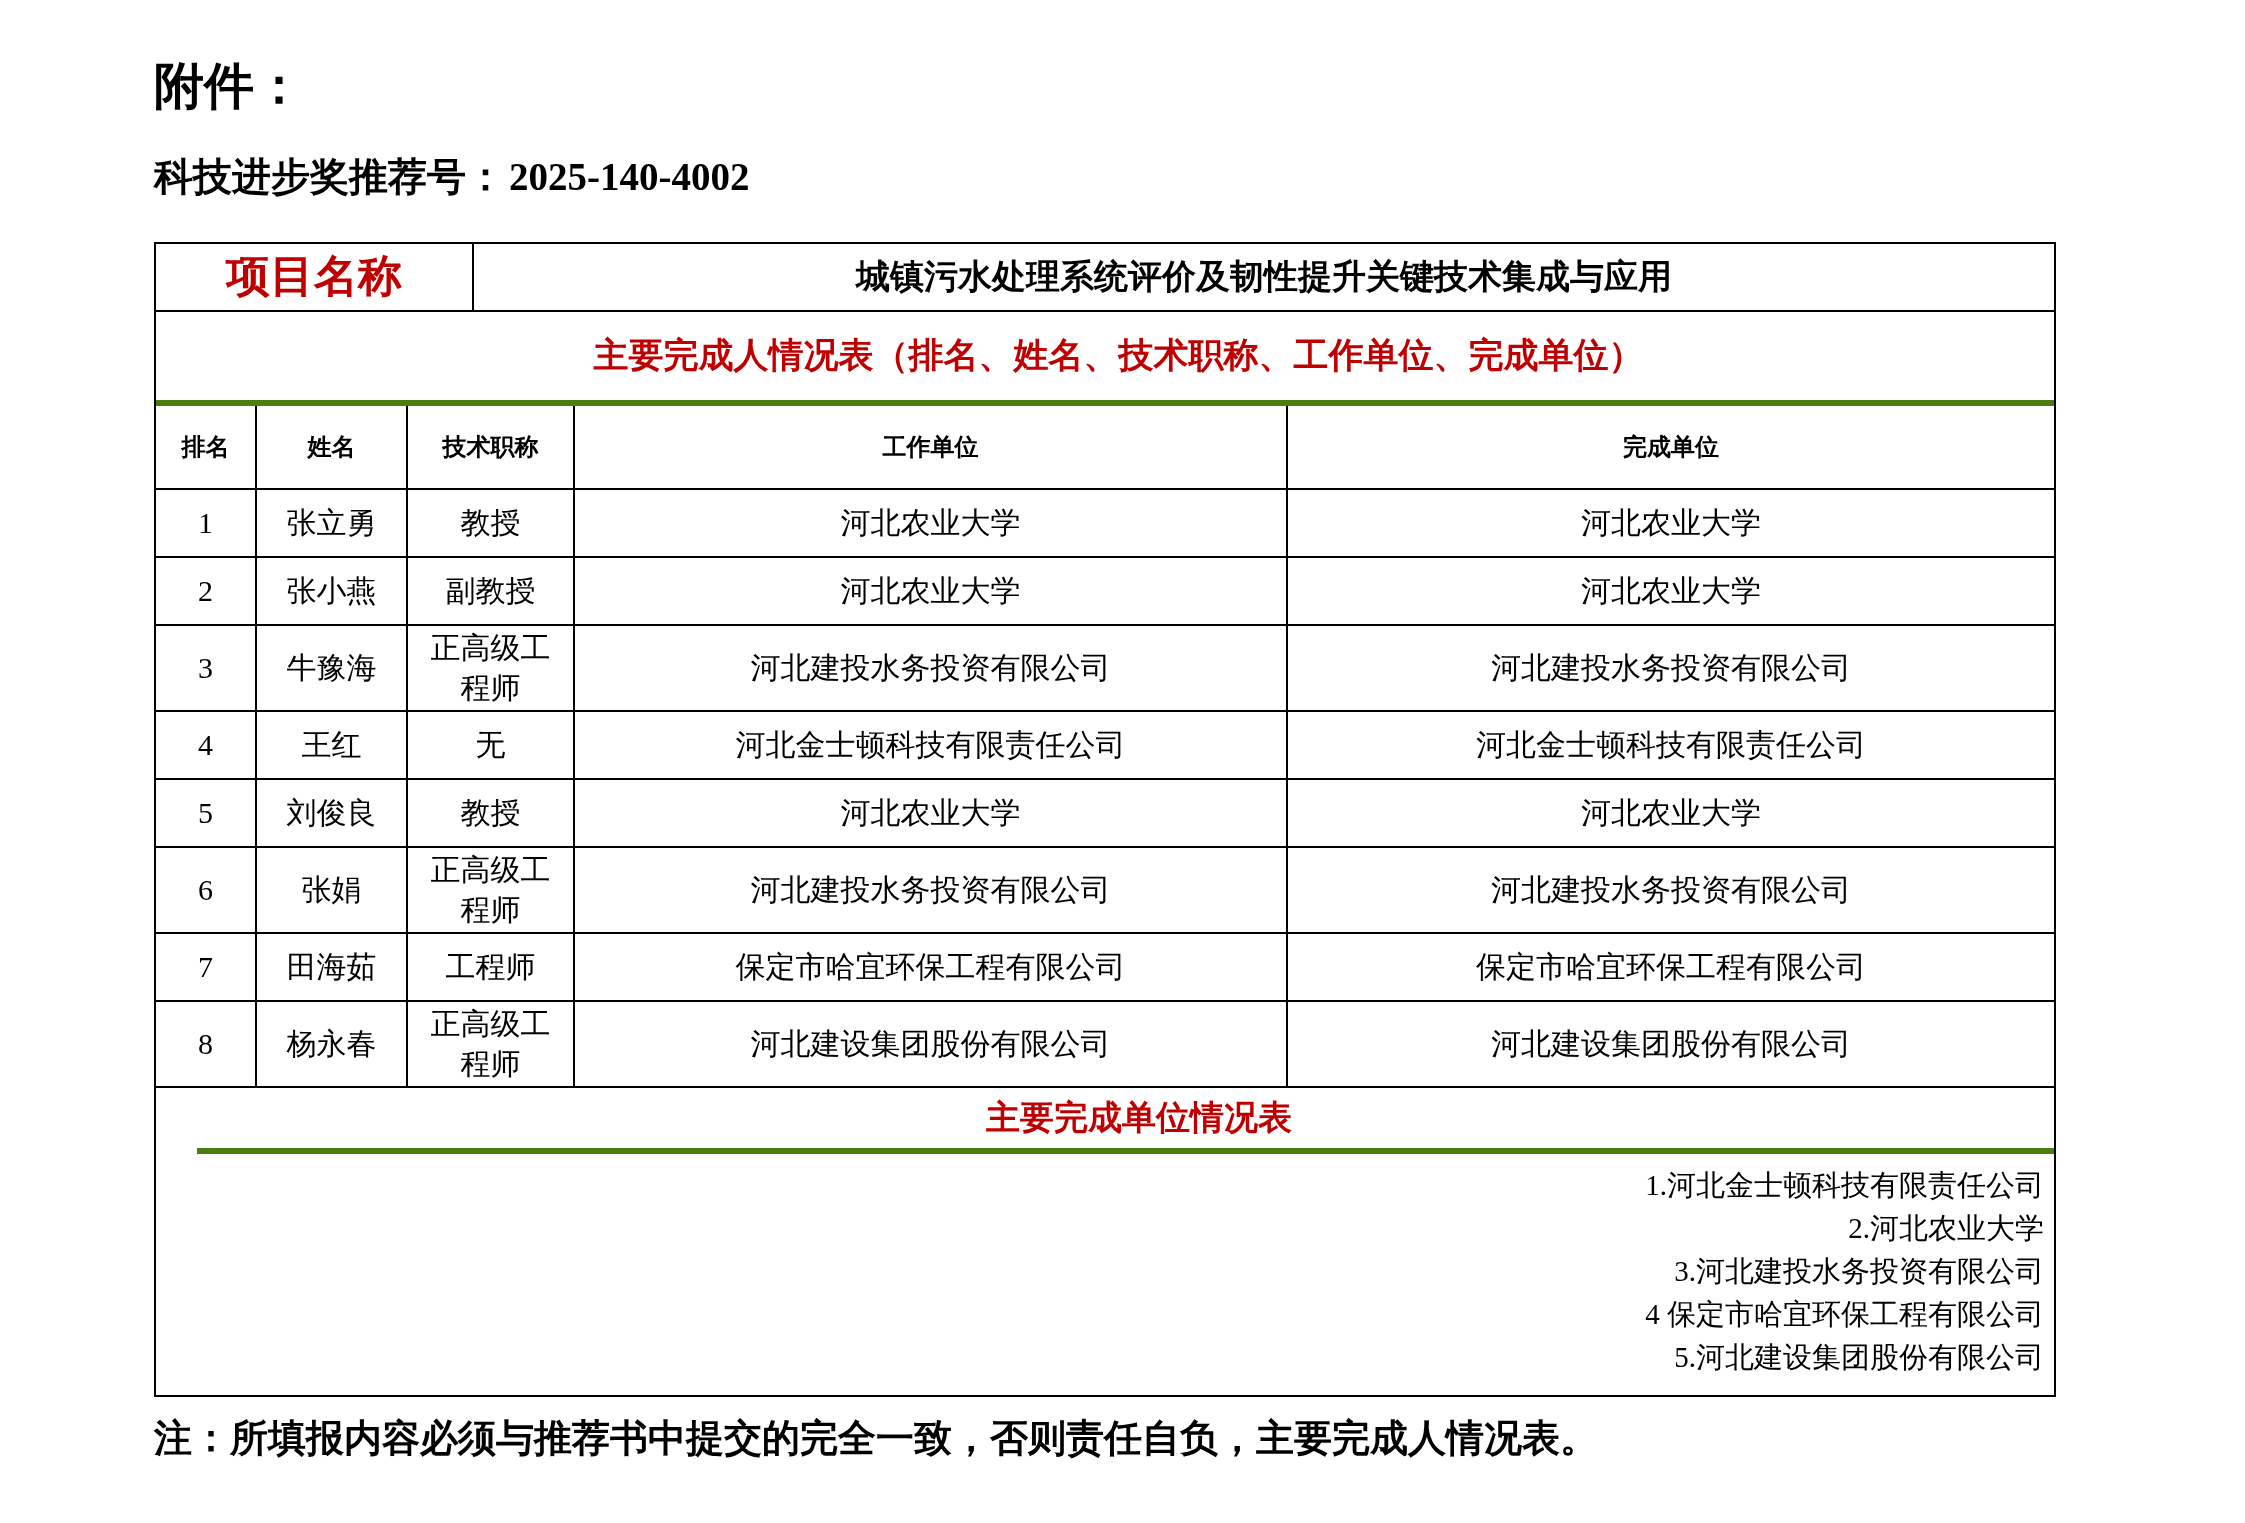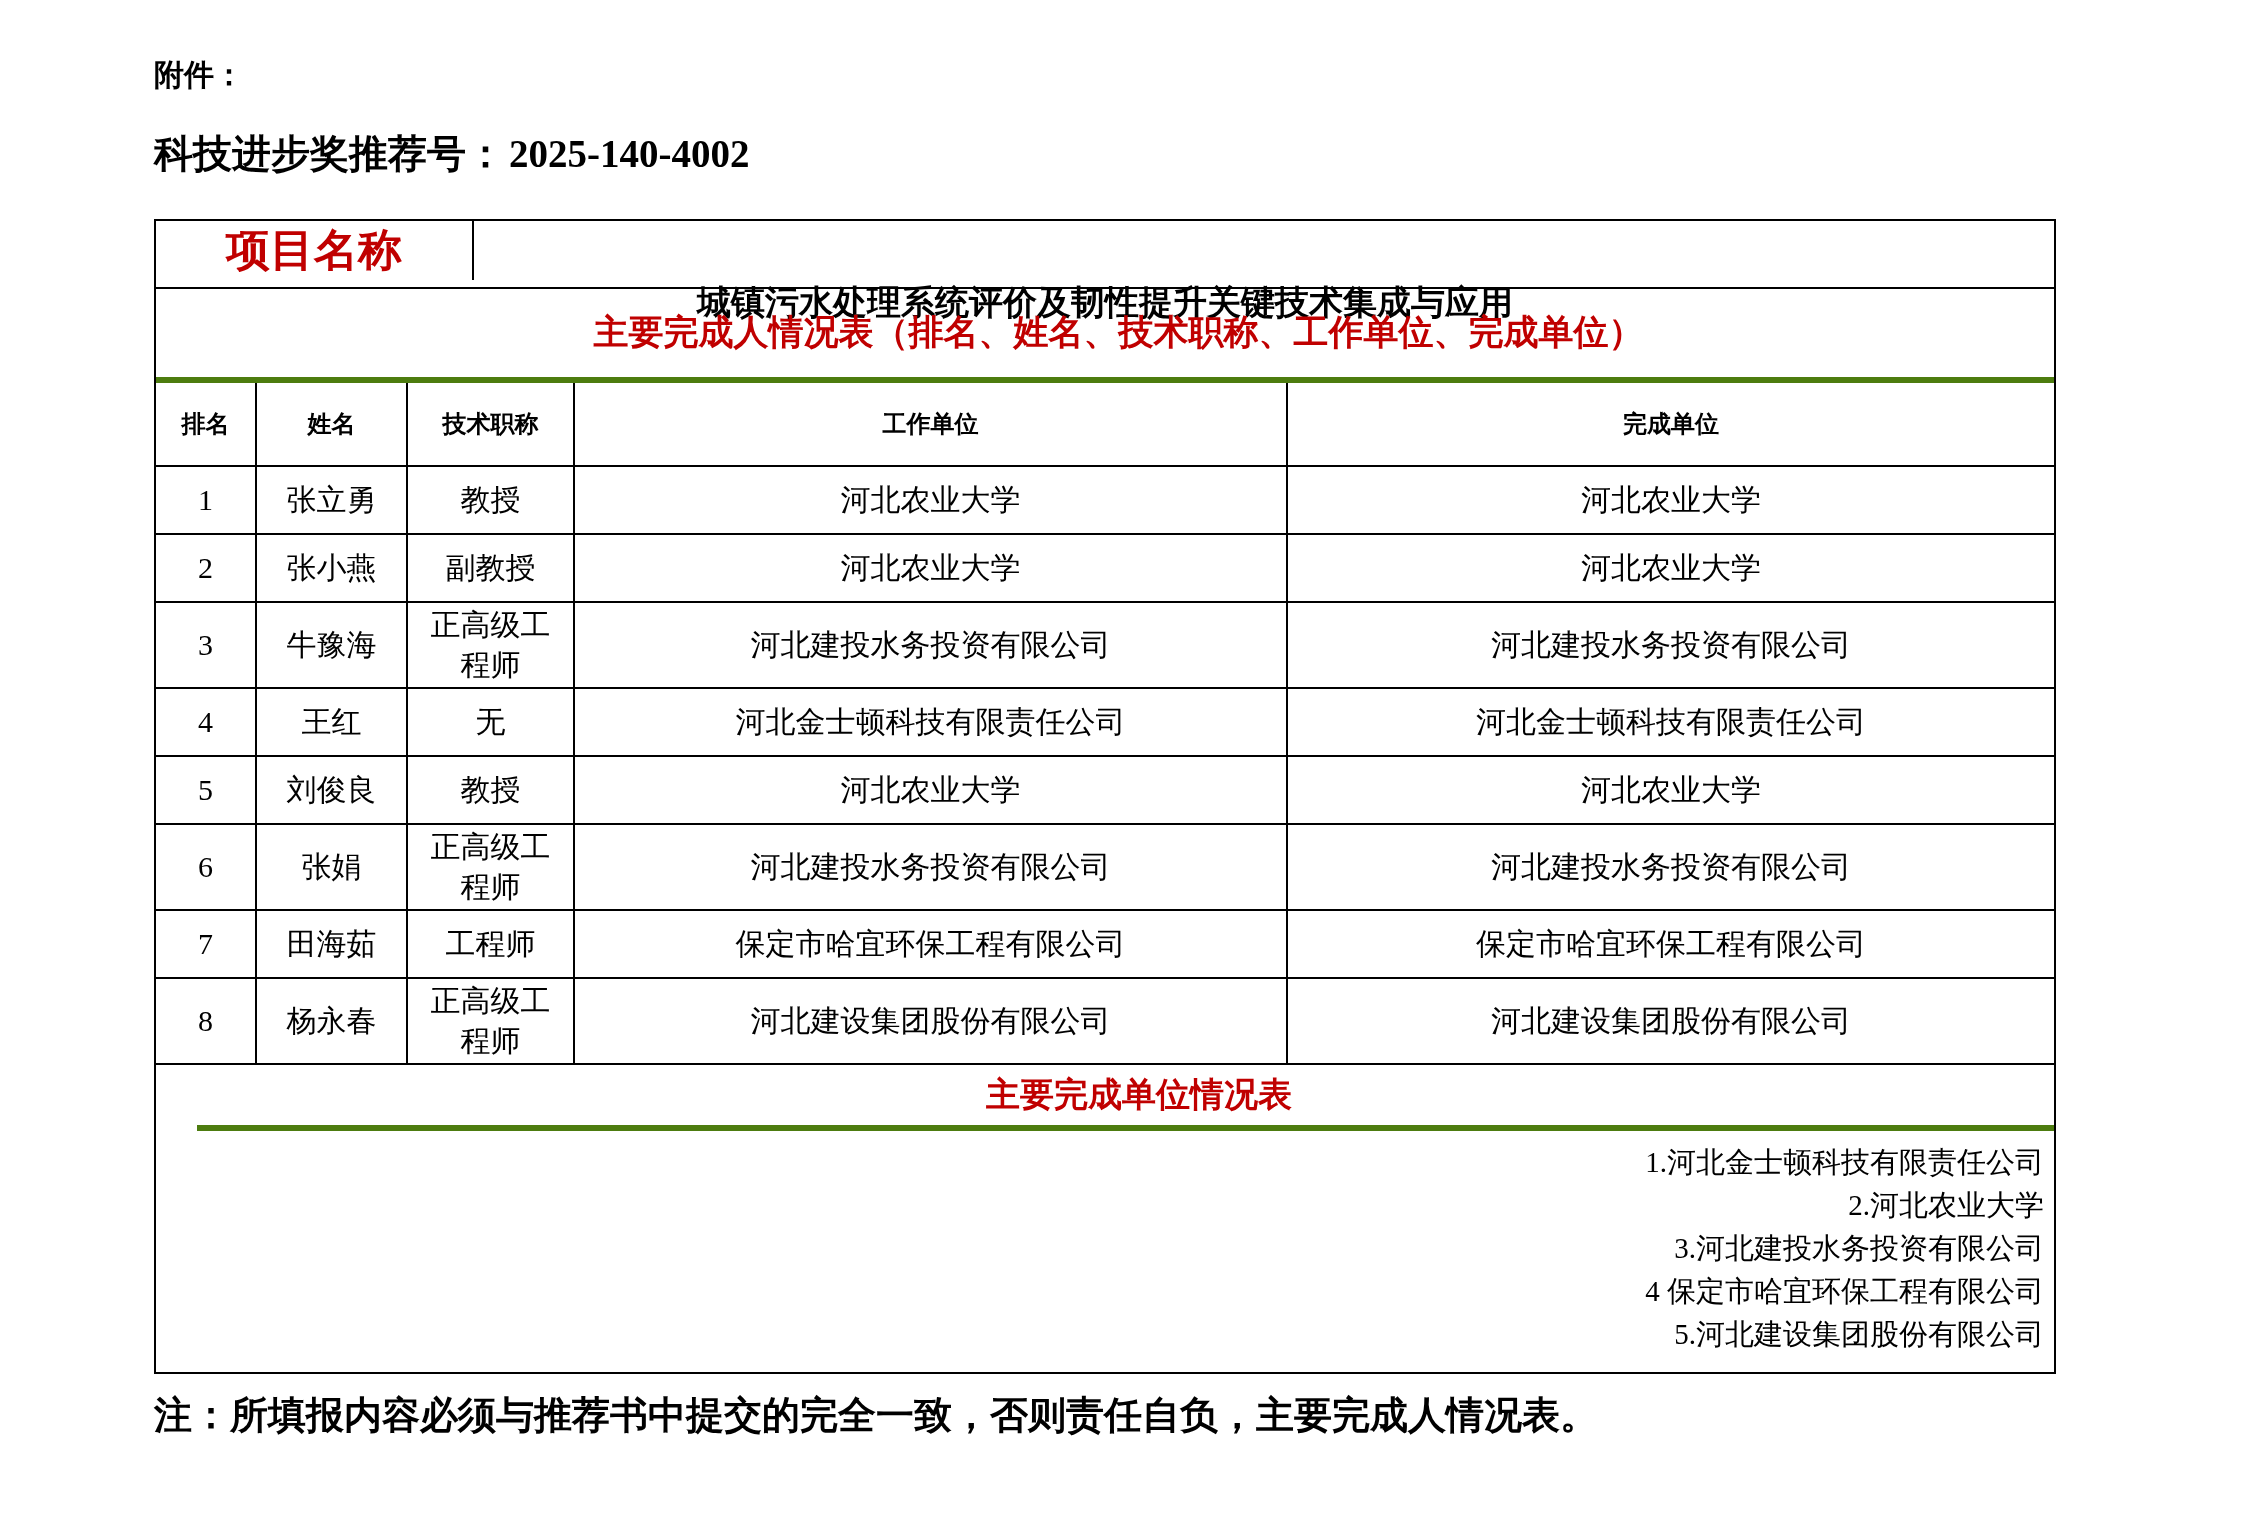--- a/index.html
+++ b/index.html
@@ -11,41 +11,40 @@
     width: 2245px;
     height: 1523px;
     font-family: "Liberation Serif", "DejaVu Serif", serif;
     color: #000000;
     overflow: hidden;
   }
   .content {
     padding: 58px 0 0 154px;
   }
   .attachment {
-    font-size: 30px;
+    font-size: 50px;
     font-weight: bold;
     line-height: 1.15;
     margin-bottom: 34px;
   }
   .rec-line {
     font-size: 39px;
     font-weight: bold;
     margin-bottom: 38px;
   }
   .rec-number { padding-left: 4px; }
 
   .doc-table {
     width: 1902px;
     border: 2px solid #000;
     box-sizing: border-box;
   }
   .info-row {
     display: flex;
     border-bottom: 2px solid #000;
-    flex-direction: column;
   }
   .info-row.first { height: 66px; }
   .info-row.second { height: 60px; }
   .info-label {
     width: 318px;
     border-right: 2px solid #000;
     box-sizing: border-box;
     display: flex;
     align-items: center;
     justify-content: center;

